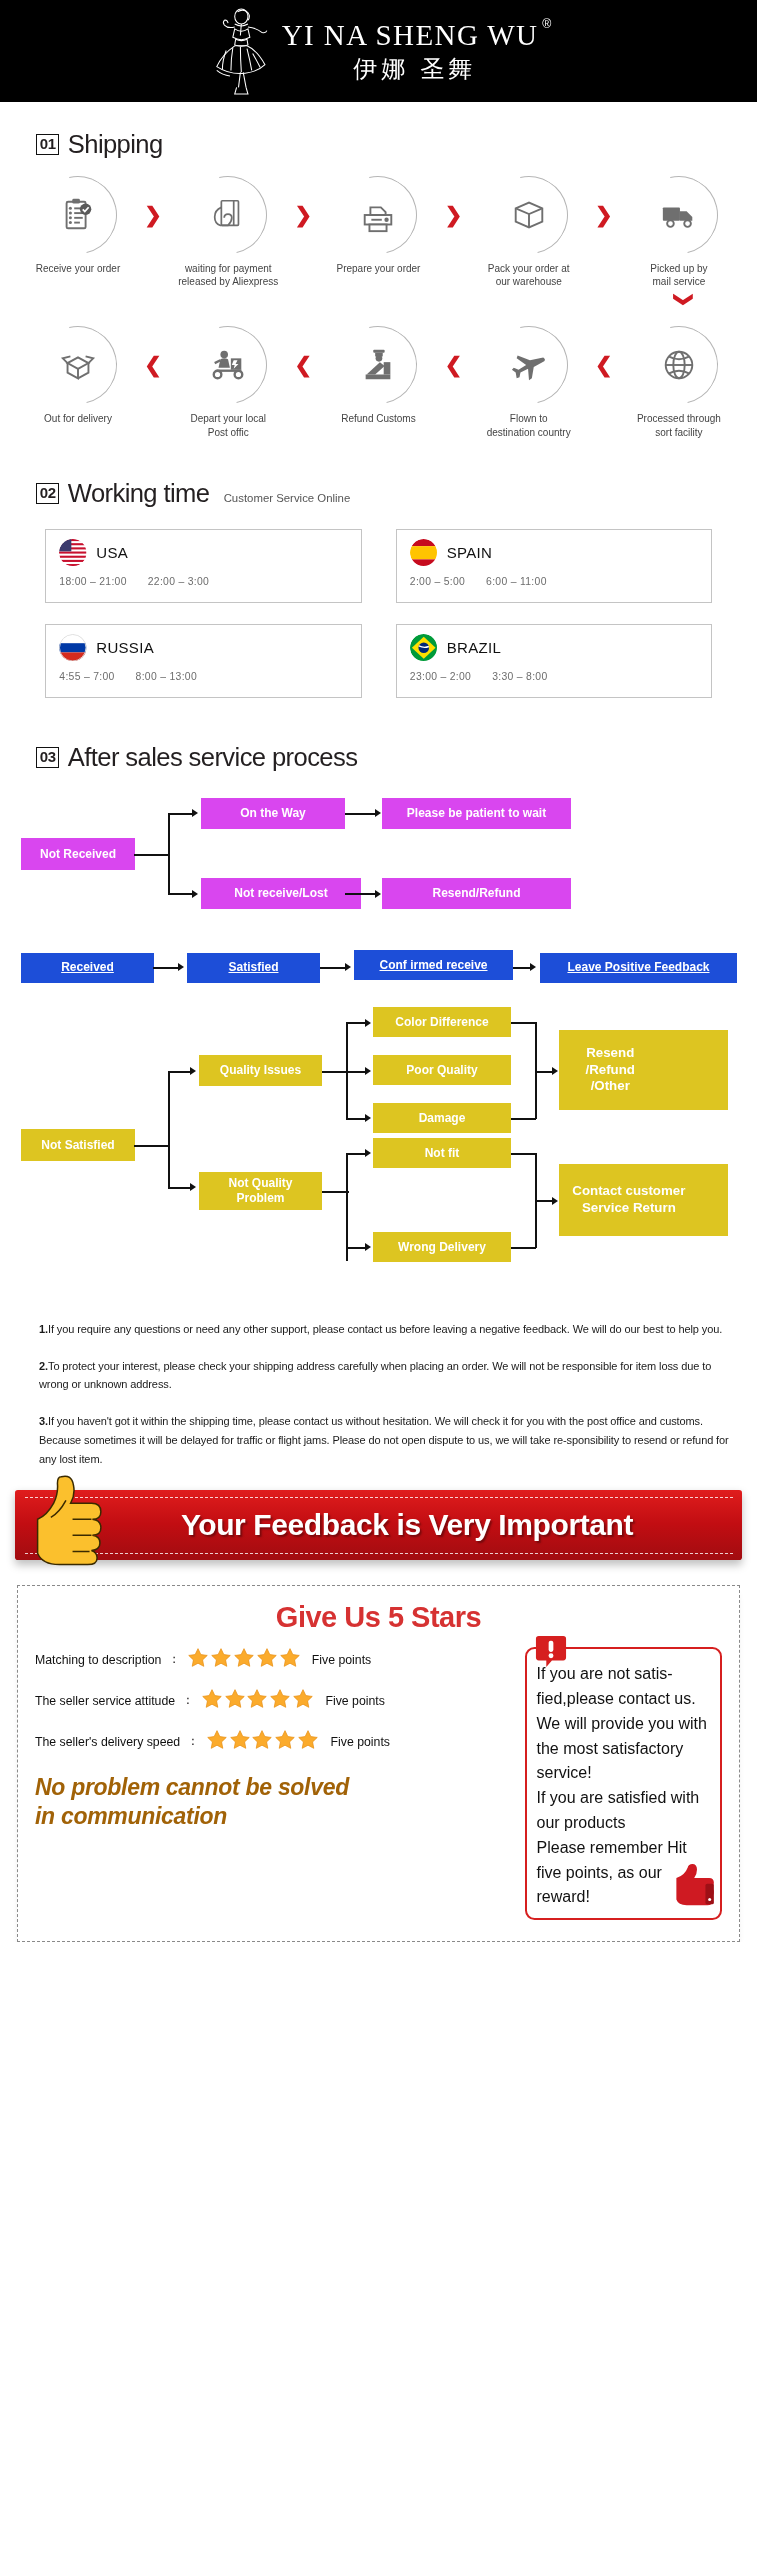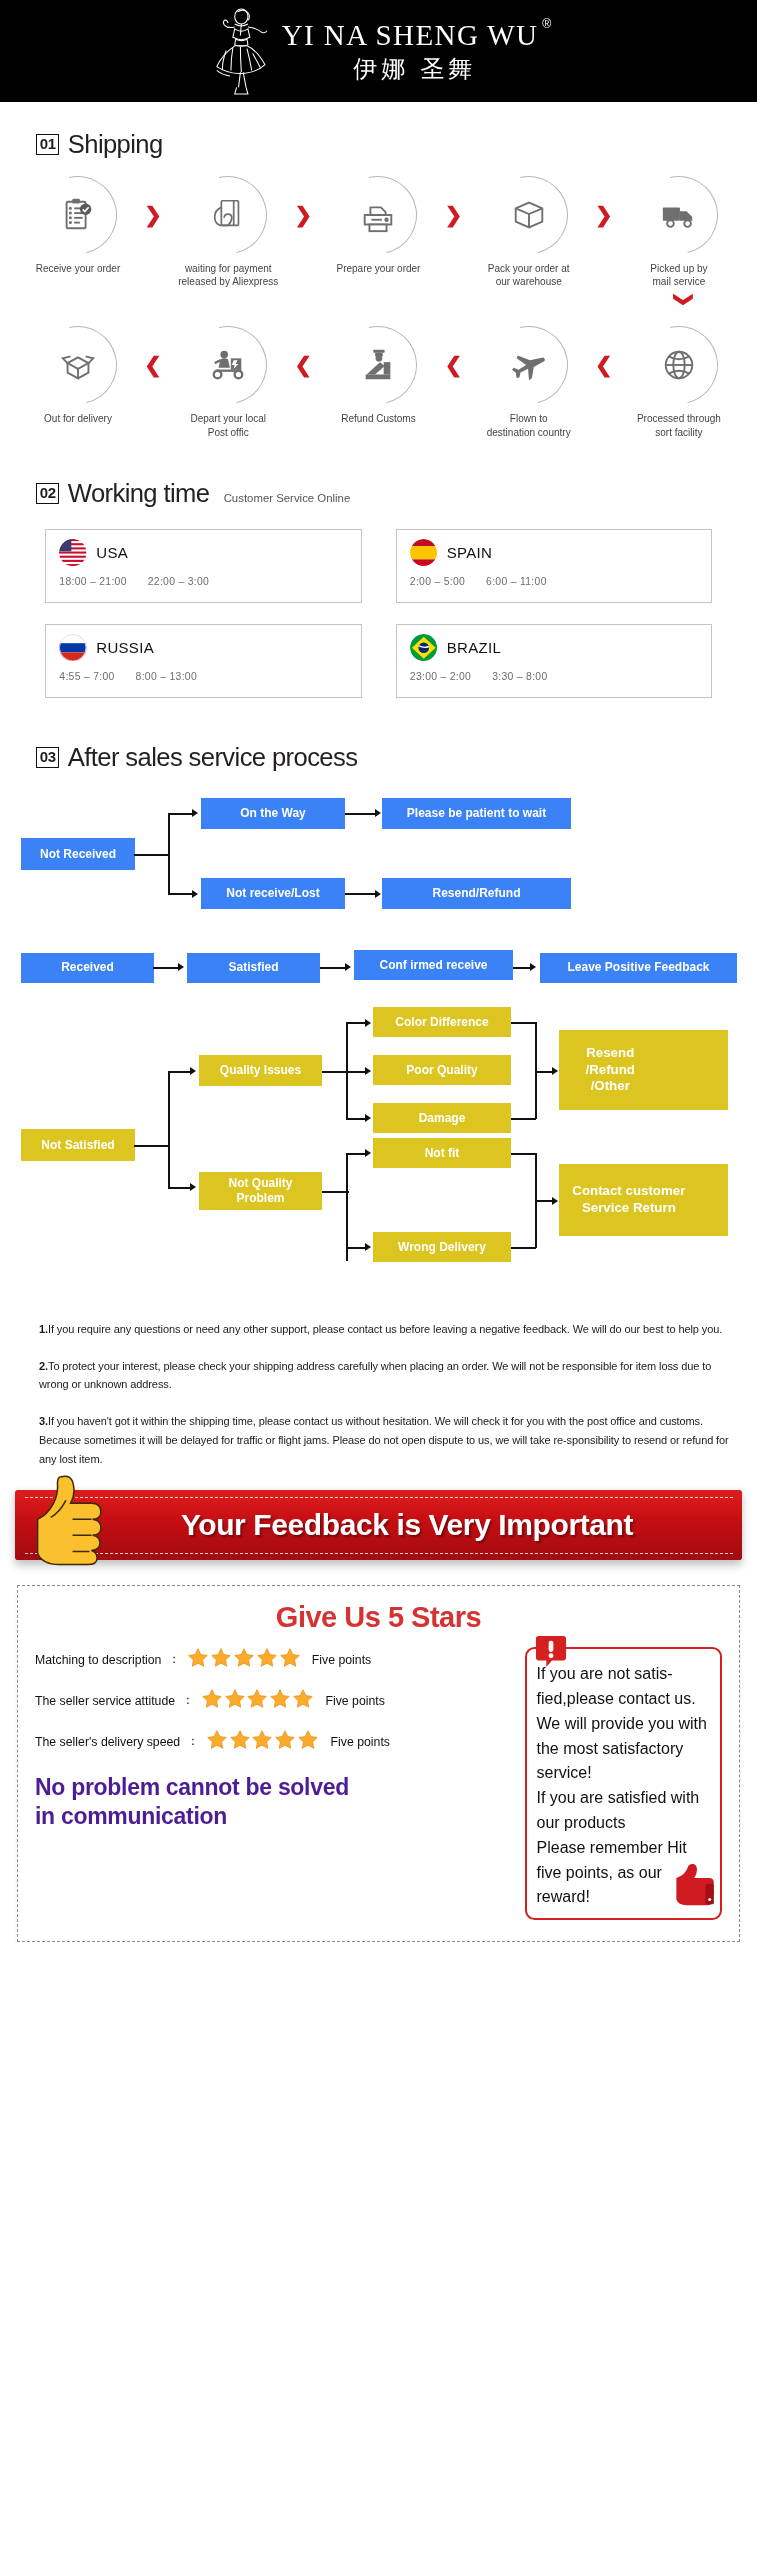--- a/index.html
+++ b/index.html
@@ -164,22 +164,22 @@
     display: flex;
     align-items: center;
     justify-content: center;
     color: #fff;
     font-weight: 700;
     font-size: 12px;
     text-align: center;
     line-height: 1.25;
     font-family: "Liberation Sans", sans-serif;
   }
-  .fbox.red { background: #3b82f6; }
-  .fbox.orange { background: #3b82f6; }
+  .fbox.red { background: #d946ef; }
+  .fbox.orange { background: #1d4ed8; text-decoration: underline; }
   .fbox.yellow { background: #ddc521; }
   .fline { position: absolute; background: #111; }
   .fline.h { height: 1.5px; }
   .fline.v { width: 1.5px; }
   .ahead {
     position: absolute;
     width: 0; height: 0;
     border-top: 4.3px solid transparent;
     border-bottom: 4.3px solid transparent;
     border-left: 6.6px solid #111;
@@ -252,26 +252,27 @@
     display: flex;
     align-items: center;
     gap: 6.6px;
     margin-bottom: 16px;
   }
   .star-lbl { font-size: 12.3px; color: #111; white-space: nowrap; font-weight: 400; }
   .star-colon { font-size: 12.3px; }
   .stars5 { display: flex; gap: 0.9px; }
   .star-pts { font-size: 12.3px; color: #111; margin-left: 4.7px; }
   .slogan {
-    color: #4c1d95;
+    color: #a16207;
     font-size: 23px;
     font-weight: 700;
     line-height: 1.25;
     margin-top: 19px;
     letter-spacing: -0.3px;
+    font-style: italic;
   }
   .note-box {
     width: 197px;
     flex: 0 0 197px;
     border: 2.4px solid #d61f1f;
     border-radius: 9.5px;
     padding: 13.3px 9.5px 7.6px;
     position: relative;
     font-size: 16px;
     line-height: 1.55;
@@ -598,21 +599,21 @@
     <div class="fline h" style="left:134px;top:61px;width:34px"></div>
     <div class="fline v" style="left:168px;top:20px;height:81px"></div>
     <div class="fline h" style="left:168px;top:20px;width:24.6px"></div>
     <div class="ahead" style="left:192px;top:16px"></div>
     <div class="fline h" style="left:168px;top:100px;width:24.6px"></div>
     <div class="ahead" style="left:192px;top:97px"></div>
     <div class="fbox red" style="left:201px;top:4.7px;width:144px;height:31px">On the Way</div>
     <div class="fline h" style="left:345px;top:20px;width:30px"></div>
     <div class="ahead" style="left:375px;top:16px"></div>
     <div class="fbox red" style="left:382px;top:4.7px;width:189px;height:31px">Please be patient to wait</div>
-    <div class="fbox red" style="left:201px;top:85px;width:144px;height:31px">Not receive/Lost</div>
+    <div class="fbox red" style="left:201px;top:85px;width:160px;height:31px">Not receive/Lost</div>
     <div class="fline h" style="left:345px;top:100px;width:30px"></div>
     <div class="ahead" style="left:375px;top:97px"></div>
     <div class="fbox red" style="left:382px;top:85px;width:189px;height:31px">Resend/Refund</div>
   </div>
 
   <div class="flow" style="height:44px;margin-top:34px">
     <div class="fbox orange" style="left:21px;top:2.8px;width:133px;height:30px">Received</div>
     <div class="fline h" style="left:153px;top:17px;width:24.6px"></div>
     <div class="ahead" style="left:178px;top:13.3px"></div>
     <div class="fbox orange" style="left:187px;top:2.8px;width:133px;height:30px">Satisfied</div>

